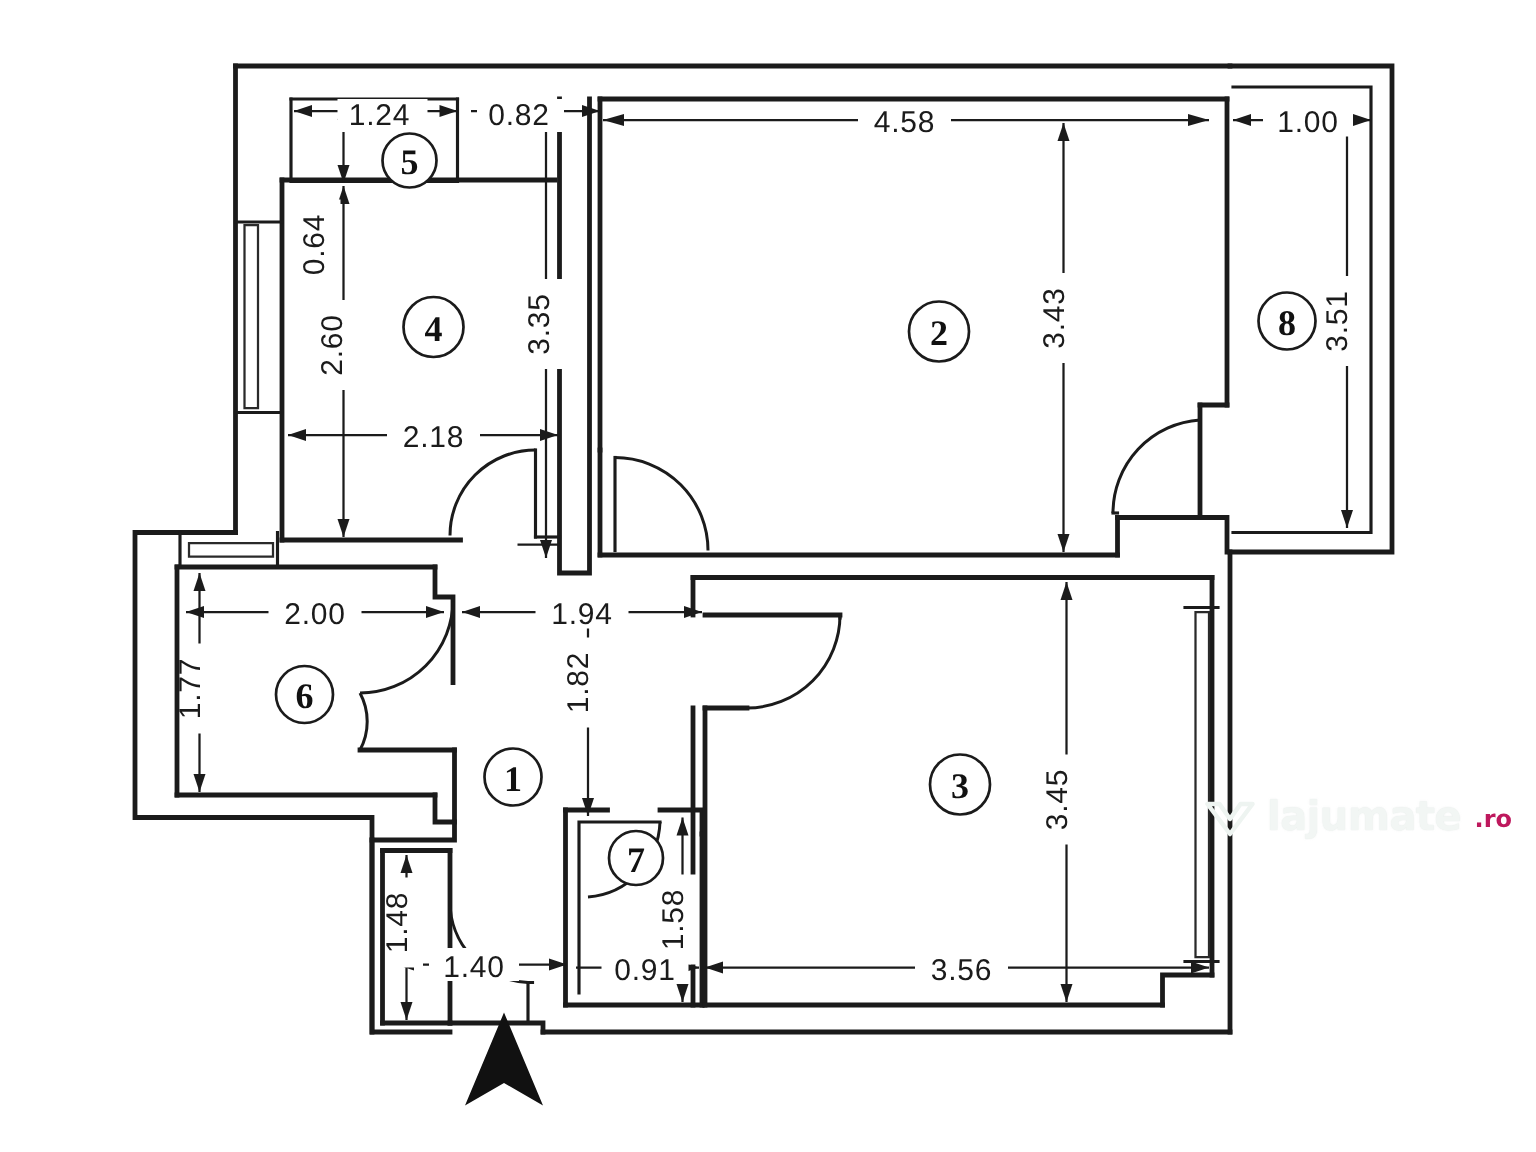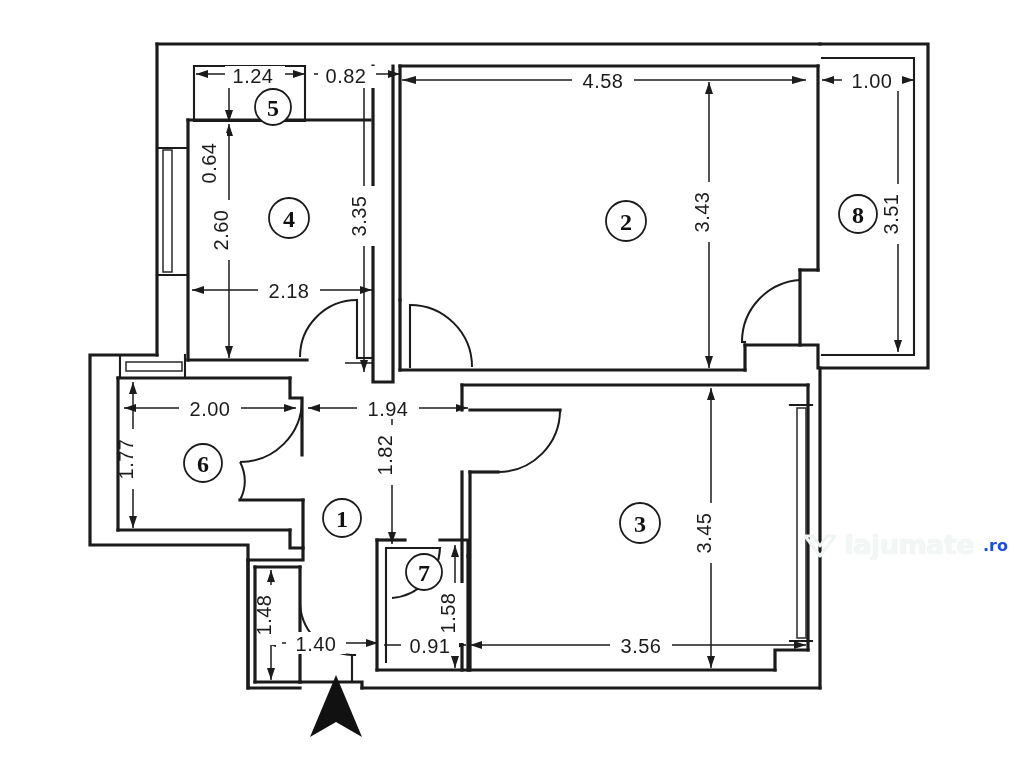--- a/index.html
+++ b/index.html
@@ -110,21 +110,21 @@
     font-weight: bold;
     color: #f2f6f4;
     letter-spacing: -0.5px;
     line-height: 1;
     text-shadow: 0 0 1px rgba(200,210,206,0.55);
   }
   #watermark .wm-tld {
     font-family: "DejaVu Sans", sans-serif;
     font-size: 16px;
     font-weight: bold;
-    color: #1d4ed8;
+    color: #be185d;
     margin-left: 1px;
     align-self: flex-end;
     padding-bottom: 3px;
   }
 </style>
 </head>
 <body>
 
 <div id="plan-root">
 

